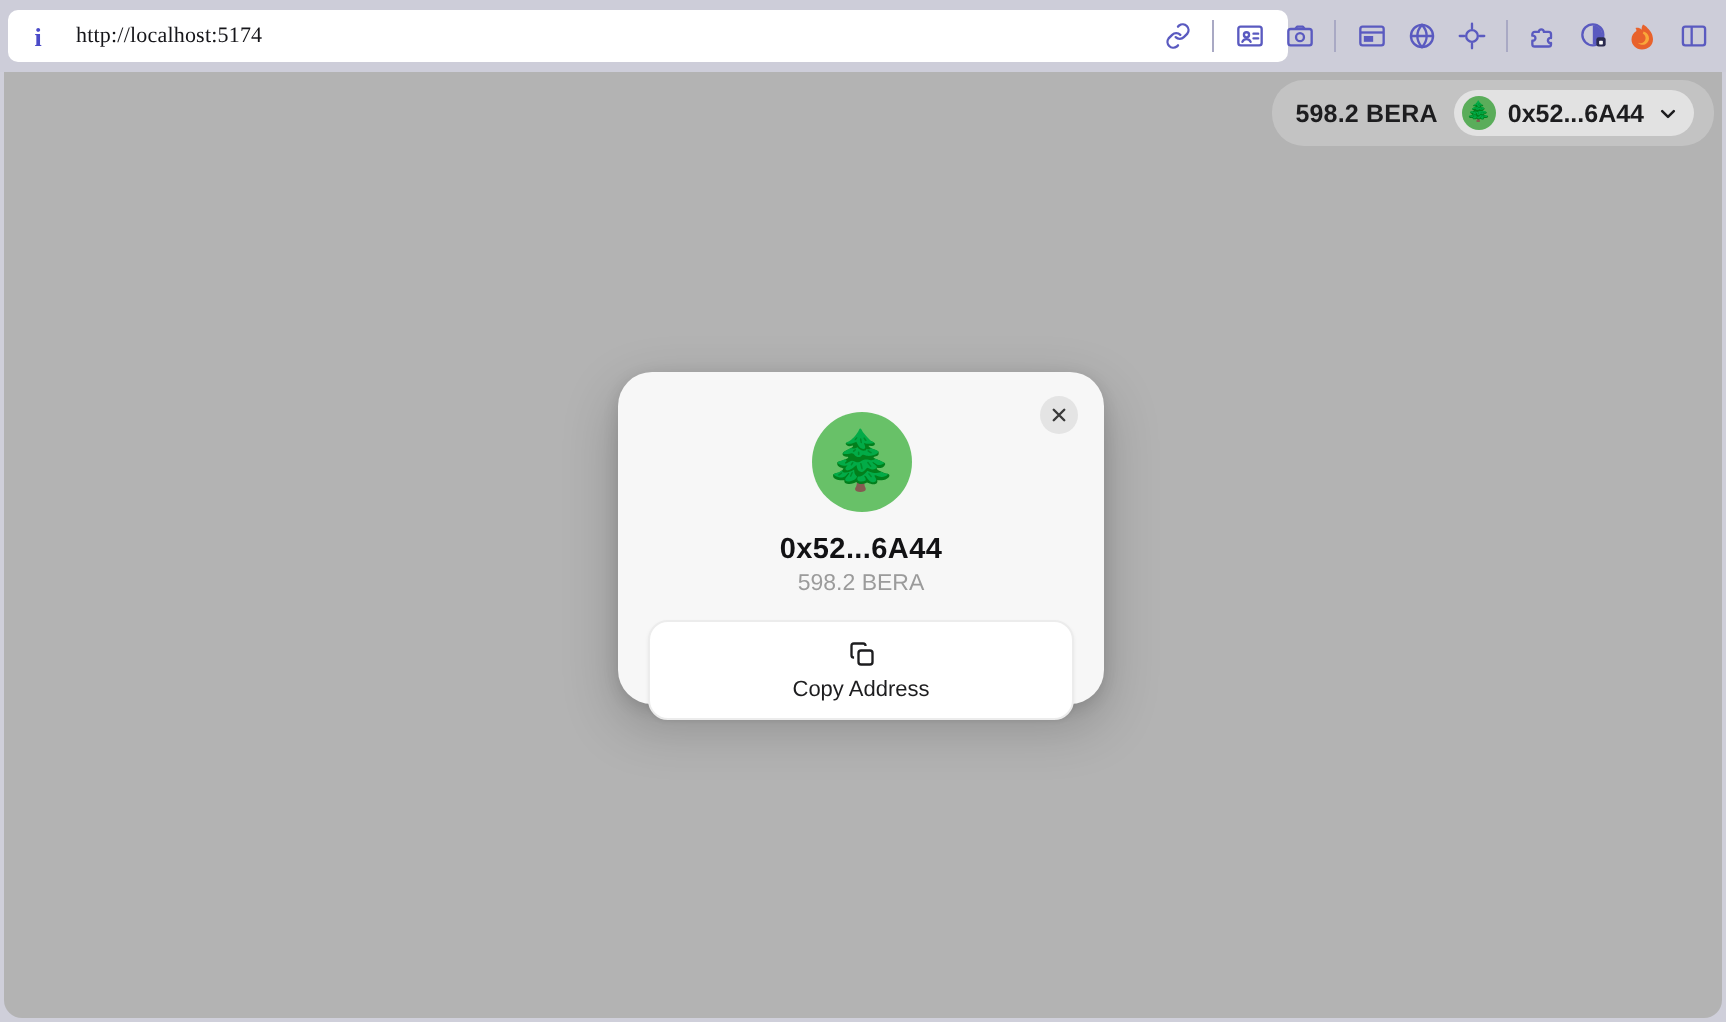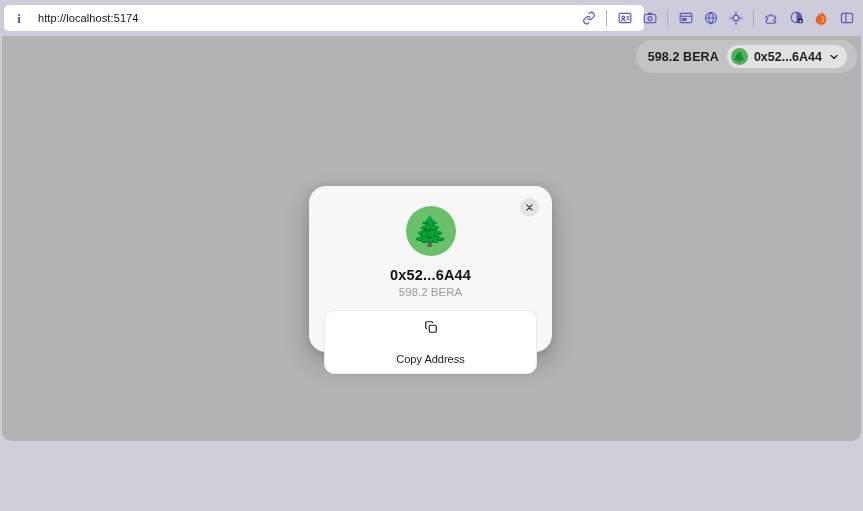--- a/index.html
+++ b/index.html
@@ -54,21 +54,21 @@
     justify-content: center;
     color: #4b4bc8;
     font-family: "Liberation Serif", serif;
     font-weight: bold;
     font-size: 13px;
     line-height: 1;
   }
 
   .url-text {
     margin-left: 12px;
-    font-family: Liberation Sans, sans-serif;
+    font-family: Liberation Serif, serif;
     font-size: 11px;
     color: #16161a;
     letter-spacing: 0.1px;
     white-space: nowrap;
   }
 
   .toolbar {
     position: absolute;
     top: 5px;
     right: 4px;
@@ -95,21 +95,21 @@
     background: #a9a9c4;
     margin: 0 5px;
   }
 
   
   .viewport {
     position: absolute;
     top: 36px;
     left: 2px;
     width: 859px;
-    height: 405px;
+    height: 473px;
     background: #b3b3b3;
     border-radius: 0 0 9px 9px;
     overflow: hidden;
     box-sizing: border-box;
   }
 
   
   .account-bar {
     position: absolute;
     top: 4px;
@@ -239,21 +239,21 @@
   .action-btn {
     flex: 1 1 0;
     background: #ffffff;
     border: 1px solid #ececec;
     border-radius: 10px;
     box-shadow: 0 1px 2px rgba(0,0,0,0.06);
     padding: 8px 4px 8px 4px;
     display: flex;
     flex-direction: column;
     align-items: center;
-    gap: 19px;
+    gap: 5px;
     cursor: pointer;
     box-sizing: border-box;
   }
 
   .action-icon {
     width: 15px;
     height: 15px;
     display: flex;
     align-items: center;
     justify-content: center;

